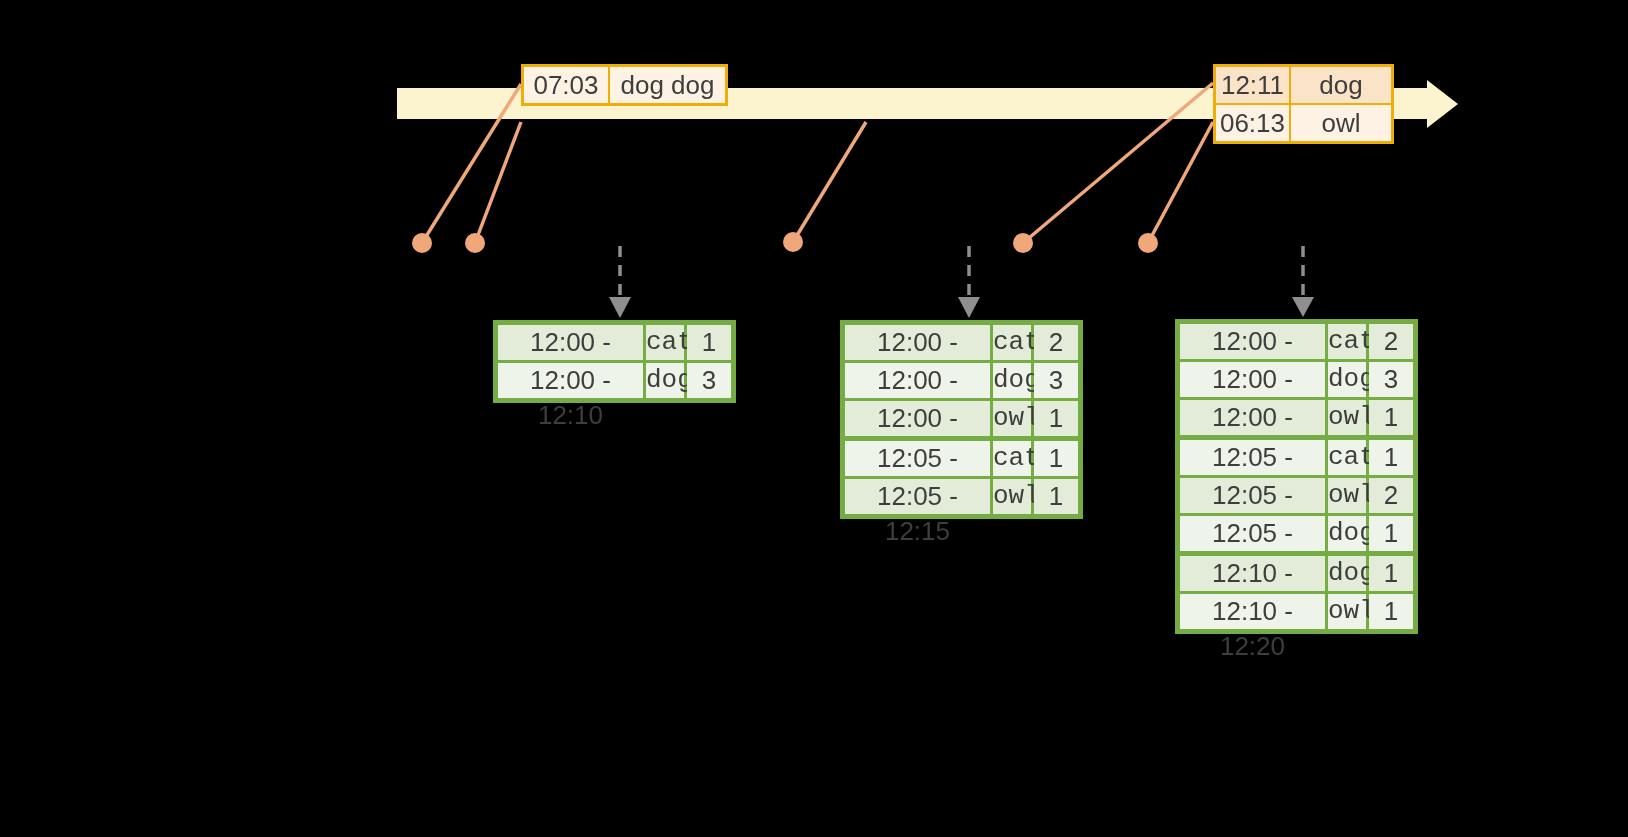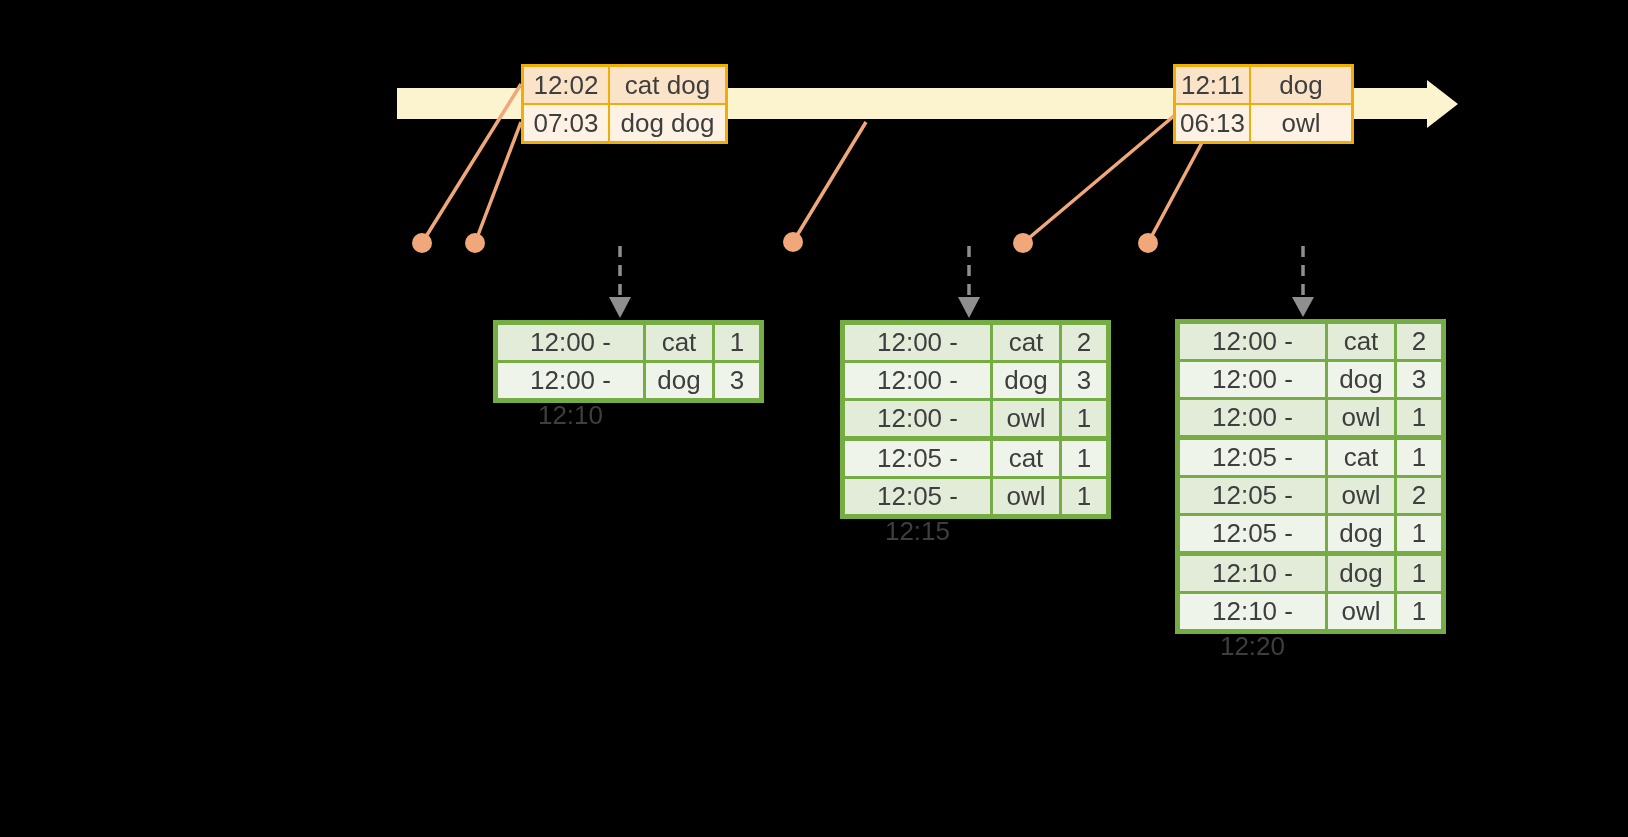--- a/index.html
+++ b/index.html
@@ -18,31 +18,31 @@
   .event-table{position:absolute;z-index:3;background:#EFAD0A;padding:3px;display:flex;flex-direction:column;gap:2px;}
   .event-row{display:flex;gap:2px;height:36px;line-height:36px;font-size:26px;text-align:center;}
   .event-row .cell{background:#FBE3C8;}
   .event-row.alt .cell{background:#FDF2E3;}
   .event-row .time{width:84px;}
   .event-row .words{width:115px;}
   .event-table.narrow .time{width:73px;}
   .event-table.narrow .words{width:100px;}
   .et1{left:521px;top:64px;}
   .et2{left:866px;top:83px;}
-  .et3{left:1173px;top:64px;}
+  .et3{left:1213px;top:64px;}
 
   
   .result-table{position:absolute;z-index:3;background:#76AC44;padding:5px;display:flex;flex-direction:column;}
   .result-row{display:flex;gap:3px;height:35px;line-height:35px;font-size:26px;text-align:center;margin-top:3px;}
   .result-row:first-child{margin-top:0;}
   .result-row.group{margin-top:5px;}
   .result-row .cell{background:#E3ECD9;}
   .result-row.alt .cell{background:#EFF4EA;}
   .result-row .window{width:145px;}
-  .result-row .word{width:66px;}
+  .result-row .word{width:38px;font-family:Liberation Mono, monospace;}
   .result-row .count{width:44px;}
   .rt1{left:493px;top:320px;}
   .rt2{left:840px;top:320px;}
   .rt3{left:1175px;top:319px;}
 </style>
 </head>
 <body>
 
 <div class="canvas">
 
@@ -68,24 +68,20 @@
       <line x1="620" y1="246" x2="620" y2="300" stroke="#8F8F8F" stroke-width="3.5" stroke-dasharray="11 8"></line>
       <polygon points="609,297 631,297 620,318" fill="#8F8F8F"></polygon>
       <line x1="969" y1="246" x2="969" y2="300" stroke="#8F8F8F" stroke-width="3.5" stroke-dasharray="11 8"></line>
       <polygon points="958,297 980,297 969,318" fill="#8F8F8F"></polygon>
       <line x1="1303" y1="246" x2="1303" y2="300" stroke="#8F8F8F" stroke-width="3.5" stroke-dasharray="11 8"></line>
       <polygon points="1292,297 1314,297 1303,317" fill="#8F8F8F"></polygon>
     </g>
   </svg>
 
   <div class="event-table et1">
-    <div class="event-row">
-      <div class="cell time">12:02</div>
-      <div class="cell words">cat dog</div>
-    </div>
     <div class="event-row alt">
       <div class="cell time">07:03</div>
       <div class="cell words">dog dog</div>
     </div>
   </div>
 
 
   <div class="event-table et3 narrow">
     <div class="event-row">
       <div class="cell time">12:11</div>

